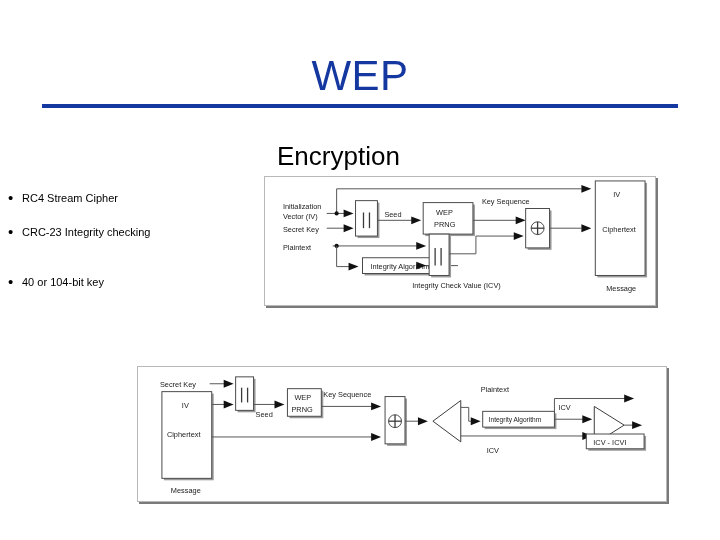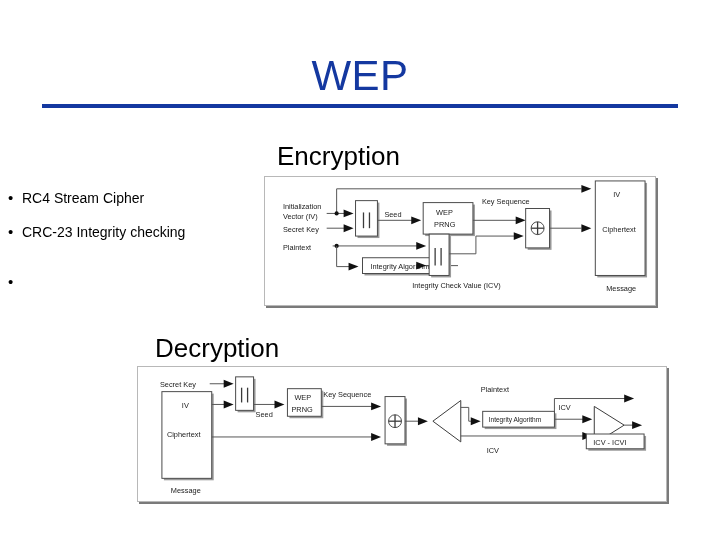--- a/index.html
+++ b/index.html
@@ -41,21 +41,21 @@
     line-height:20px;
     white-space:nowrap;
   }
   .bullet .dot{
     width:14px;
     flex:0 0 14px;
     text-align:left;
     font-size:15px;
     line-height:20px;
   }
-  .bullet .btext{font-size:14px;}
+  .bullet .btext{font-size:11px;}
   .bullet.spaced{margin-top:30px;}
 
   
   .sec-head{
     position:absolute;
     color:#000;
     font-size:26px;
     line-height:22px;
     font-family:"Liberation Sans", sans-serif;
   }
@@ -100,25 +100,25 @@
     <div class="bullet">
       <span class="dot">•</span>
       <span class="btext">RC4 Stream Cipher</span>
     </div>
     <div class="bullet">
       <span class="dot">•</span>
       <span class="btext">CRC-23 Integrity checking</span>
     </div>
     <div class="bullet spaced">
       <span class="dot">•</span>
+      <span class="btext">40 or 104-bit key</span>
     </div>
   </div>
 
   <div class="sec-head" id="enc-head">Encryption</div>
-  <div class="sec-head" id="dec-head">Decryption</div>
 
   <div class="figframe" id="enc-frame">
     <svg viewBox="0 0 392 130" preserveAspectRatio="none">
 
       <path class="ln" d="M72,37 L72,12 L318,12"></path>
       <polygon class="dotm" points="318,8 328,12 318,16"></polygon>
 
       <text class="lbl" x="18" y="33">Initialization</text>
       <text class="lbl" x="18" y="43">Vector (IV)</text>
 

